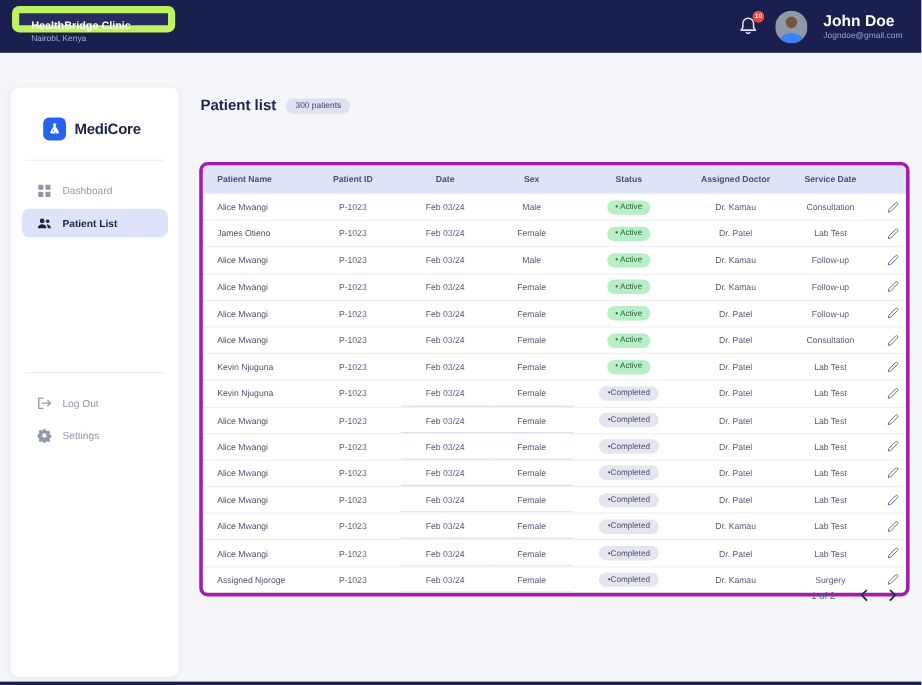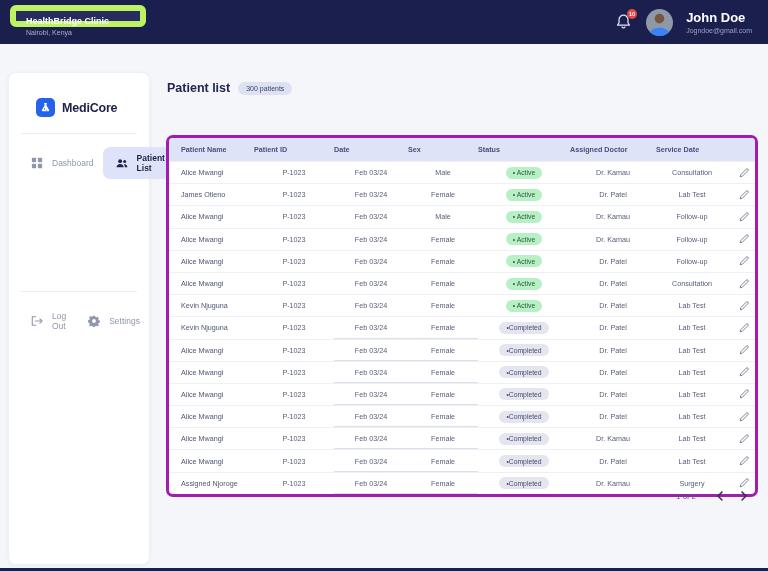--- a/index.html
+++ b/index.html
@@ -36,40 +36,40 @@
     position:absolute; left:8px; top:72px; width:142px; bottom:6px;
     background:#ffffff; border:1px solid #eef0f7; border-radius:8px;
     box-shadow:0 1px 4px rgba(25,30,80,0.05);
     display:flex; flex-direction:column;
   }
   .brand { display:flex; align-items:center; gap:7px; margin:25px 0 0 27px; }
   .brand-logo { width:19px; height:19px; background:#2563eb; border-radius:5px; display:flex; align-items:center; justify-content:center; }
   .brand-logo svg { width:11px; height:11px; }
   .brand-name { font-size:12.5px; font-weight:bold; color:#1c2248; letter-spacing:-0.2px; }
   .sb-divider { height:1px; background:#edeff5; margin:16px 12px 0 12px; }
-  .sb-nav { margin-top:13px; padding:0 9px; display:flex; gap:3px; }
+  .sb-nav { margin-top:13px; padding:0 9px; display:flex; flex-direction:column; gap:3px; }
   .nav-item {
     display:flex; align-items:center; gap:9px; padding:6px 6px 6px 13px;
     border-radius:7px; color:#9097ad; font-size:8.5px; cursor:pointer;
   }
   .nav-item.active { background:#dfe3f9; color:#1c2248; font-weight:bold; }
   .nav-icon { display:flex; }
   .nav-icon svg { width:12px; height:12px; display:block; }
   .sb-divider.lower { margin-top:112px; }
   
   .title-row { position:absolute; left:167px; top:81px; display:flex; align-items:center; gap:8px; }
   .page-title { font-size:12.5px; font-weight:bold; color:#20264d; }
   .count-badge { background:#dde1f2; color:#3e4569; font-size:7px; padding:3px 8px; border-radius:9px; }
   .table-card {
     position:absolute; left:166px; top:114px; width:592px;
     background:#ffffff; border:3px solid #a21caf; border-radius:7px; overflow:hidden;margin-top:21px;
   }
   .thead, .trow { display:grid; grid-template-columns:85px 80px 74px 70px 92px 86px 72px 31px; align-items:center; }
   .thead { height:23px; background:#dee3f7; }
-  .hcell { font-size:7.2px; font-weight:bold; color:#46507a; }
+  .hcell { font-size:7.2px; font-weight:bold; color:#46507a; text-align:center; }
   .hcell.left { text-align:left; padding-left:12px; }
   .trow { height:22.2px; border-top:1px solid #eef0f5; }
   .cell { font-size:7.2px; color:#565d7a; height:100%; display:flex; align-items:center; justify-content:center; }
   .c-name { justify-content:flex-start; padding-left:12px; color:#4e5572; }
   .badge { display:inline-block; font-size:6.8px; padding:2.5px 7px; border-radius:8px; white-space:nowrap; }
   .badge.active    { background:#b7f0c4; color:#2c5a3c; }
   .badge.completed { background:#e4e5ef; color:#474e70; }
   .trow.completed .c-date, .trow.completed .c-sex { box-shadow:inset 0 -1px 0 #dcdfe9; }
   .edit-btn { background:none; border:none; cursor:pointer; padding:2px; display:flex; }
   .edit-btn svg { width:10px; height:10px; color:#646c86; }

